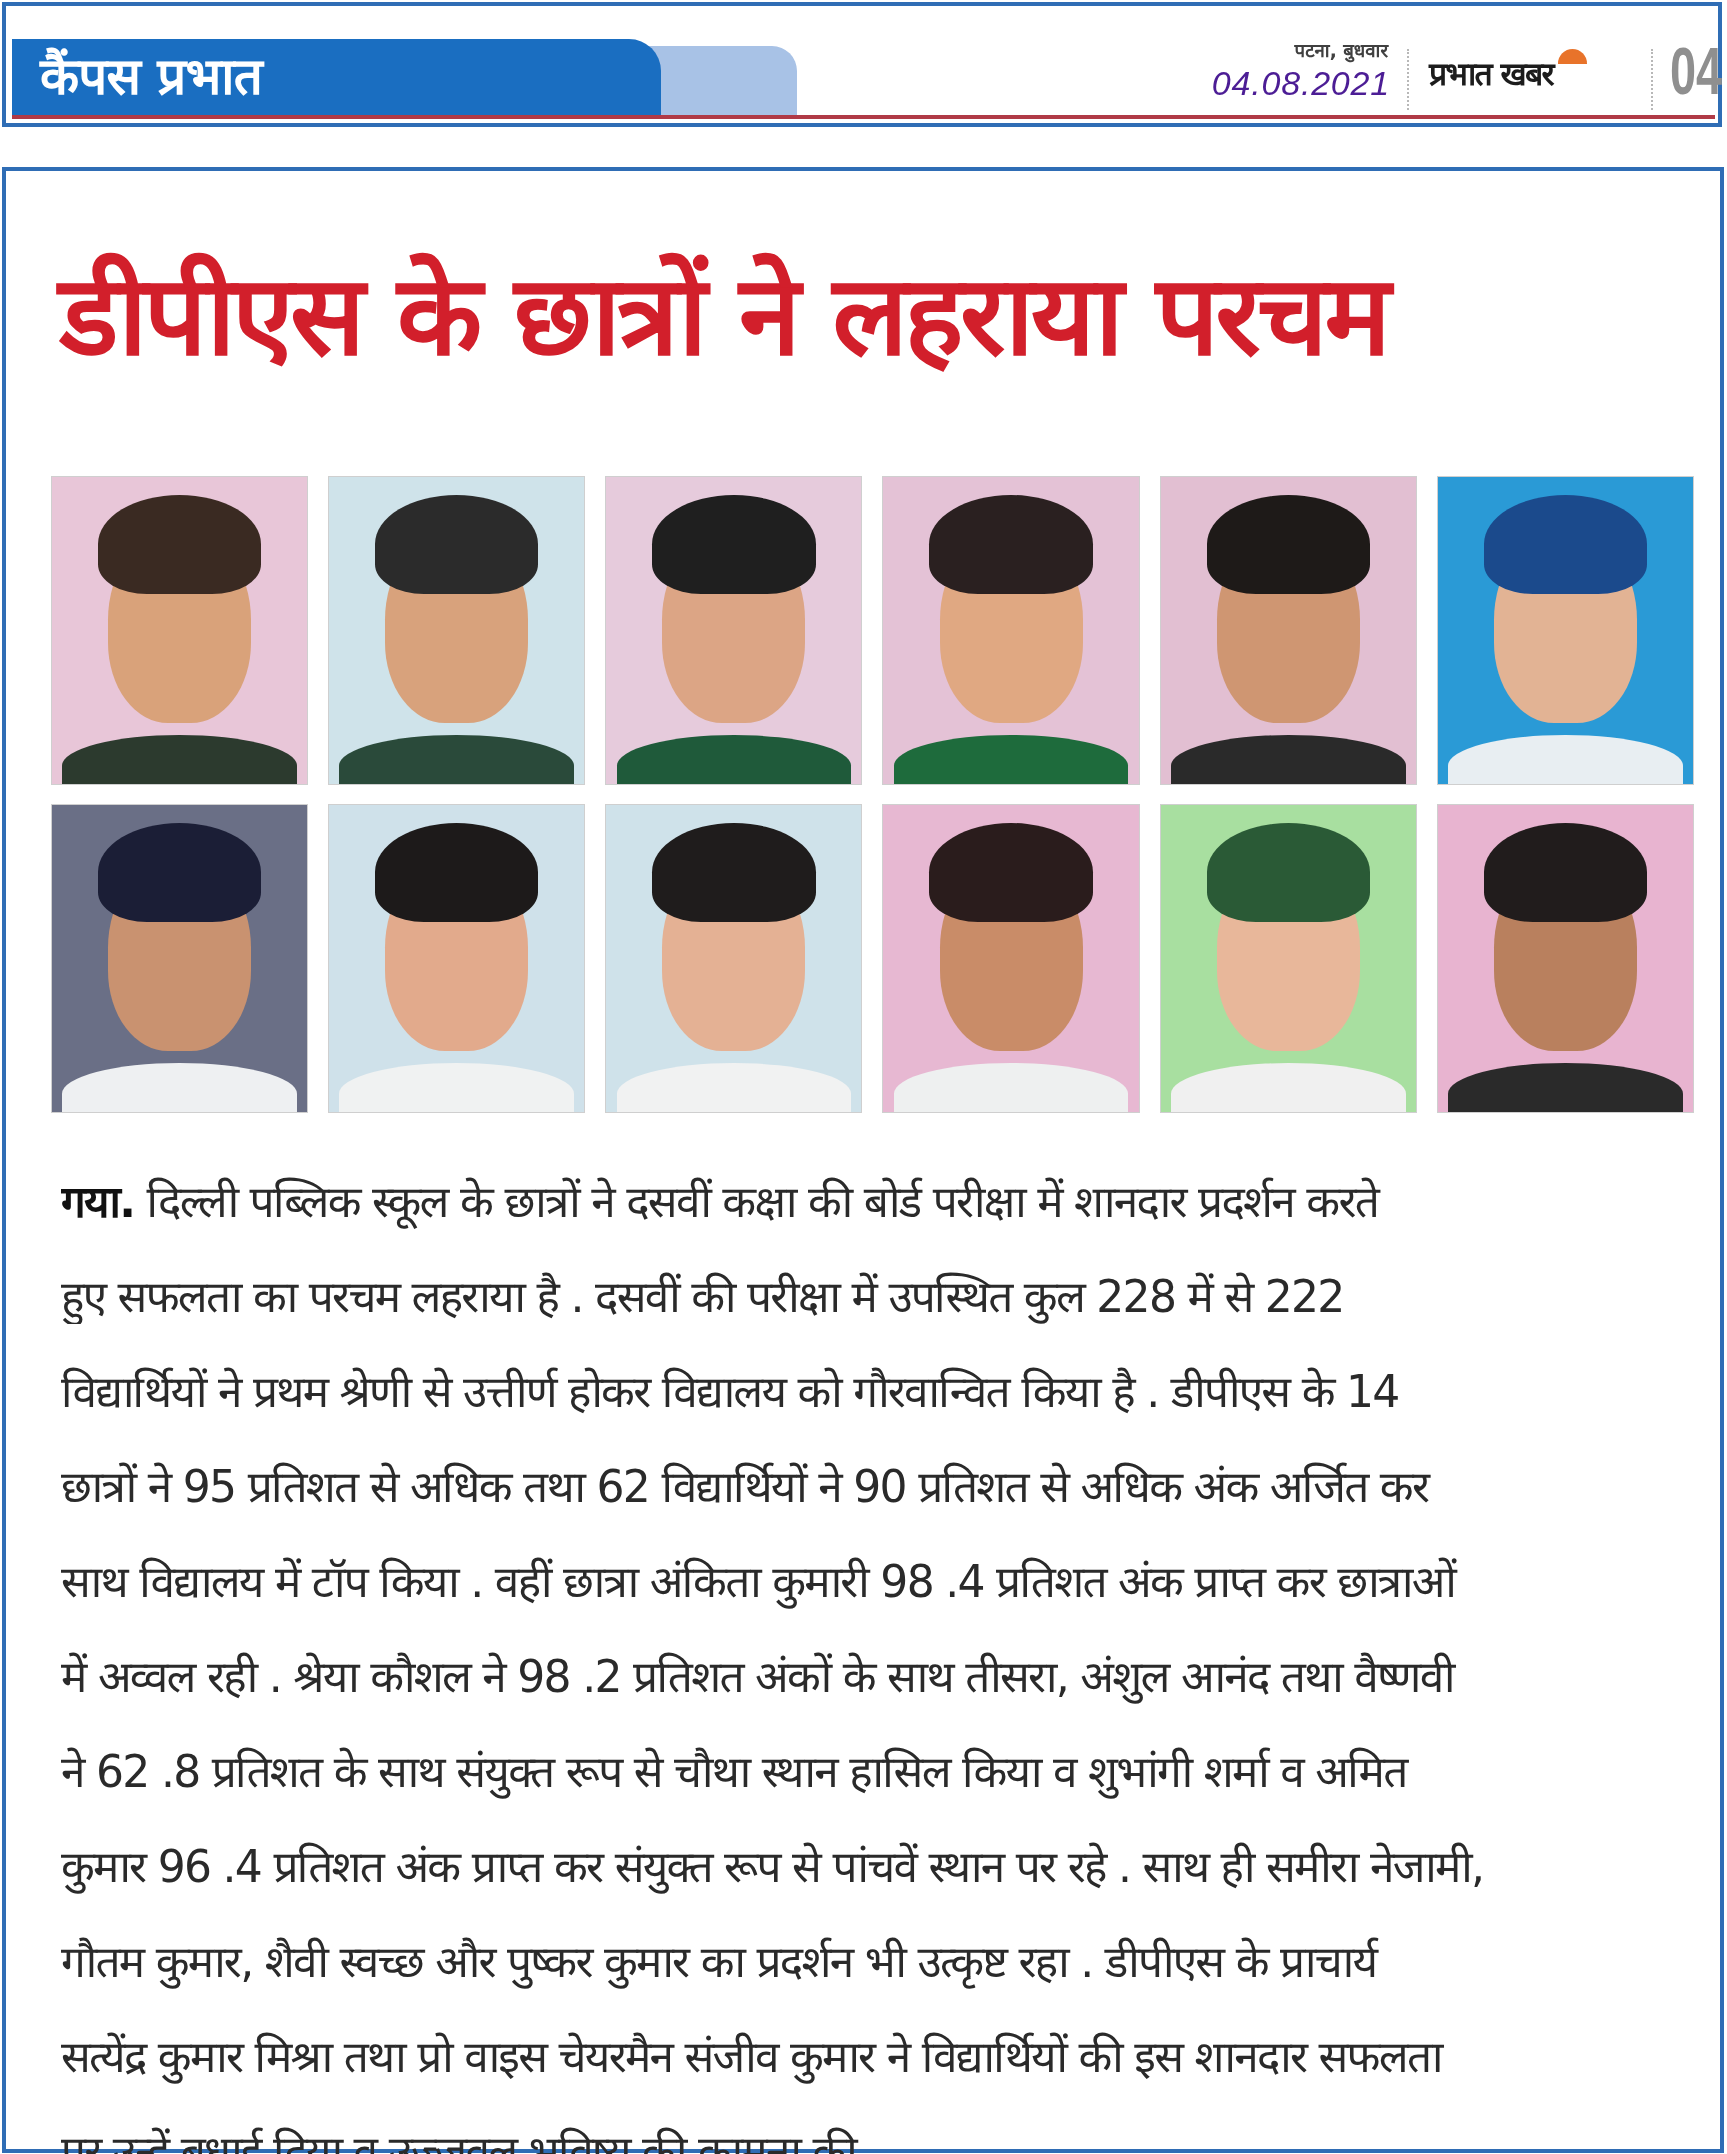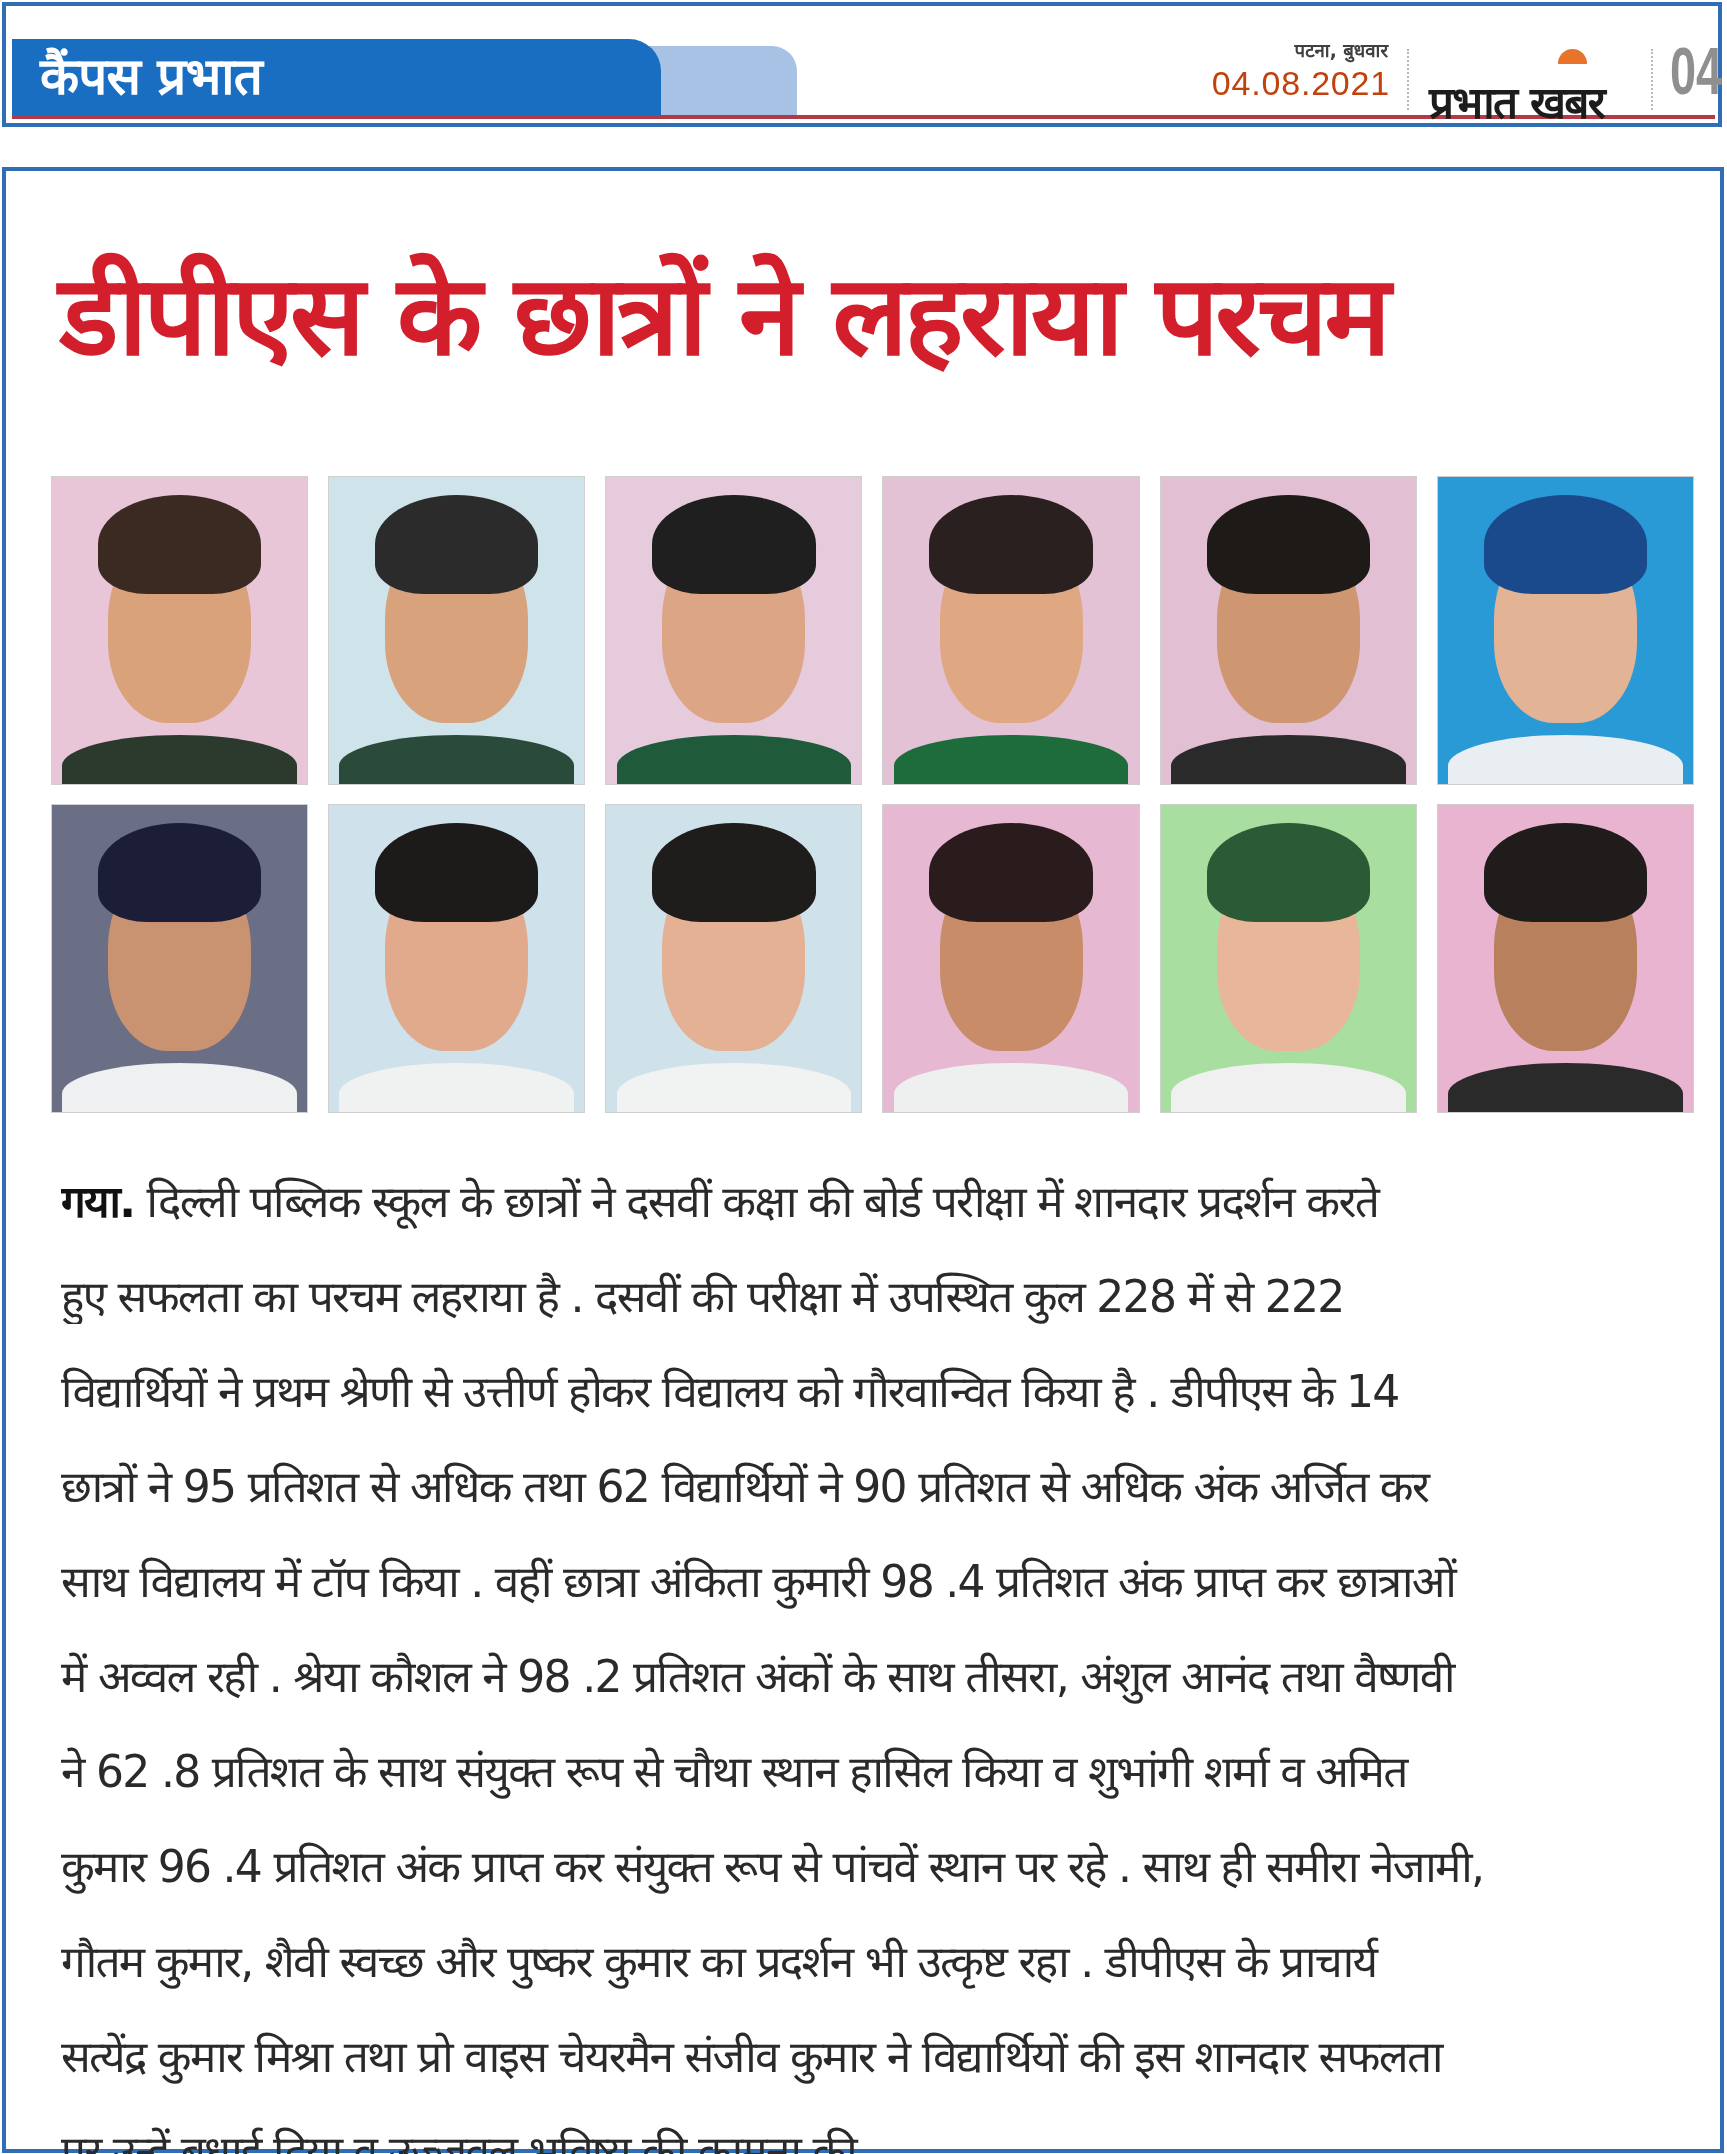--- a/index.html
+++ b/index.html
@@ -23,30 +23,31 @@
       font-size: 51px; font-weight: bold; line-height: 59px; letter-spacing: -0.8px;
       font-family: "DejaVu Sans", sans-serif;
     }
     .header-rule {
       position: absolute; left: 11.8px; top: 115px; width: 1703px; height: 4.2px; background: #b03a46;
     }
     .dateline-city {
       position: absolute; right: 339px; top: 37px; font-size: 18.6px; font-weight: bold; color: #404040;
     }
     .dateline-date {
-      position: absolute; right: 337px; top: 64px; font-size: 34px; color: #c2410c; letter-spacing: 0.8px;
+      position: absolute; right: 337px; top: 64px; font-size: 34px; color: #4c1d95; letter-spacing: 0.8px;
       font-family: "Liberation Sans", sans-serif;
+      font-style: italic;
     }
     .v-divider {
       position: absolute; top: 49px; width: 2.5px; height: 61px;
       border-left: 2.5px dotted #b8b8b8;
     }
     .masthead {
-      position: absolute; left: 1429px; top: 51px; font-size: 44px; font-weight: bold; color: #1c1c1c;
-      font-family: "DejaVu Serif", serif; letter-spacing: -1.7px; margin-top: 20px;
+      position: absolute; left: 1429px; top: 51px; font-size: 32px; font-weight: bold; color: #1c1c1c;
+      font-family: "DejaVu Serif", serif; letter-spacing: -1.7px;
     }
     .sun-icon {
       position: absolute; left: 1558px; top: 49px; width: 29px; height: 15px;
       background: #e8732a; border-radius: 15px 15px 0 0;
     }
     .page-number {
       position: absolute; left: 1670px; top: 37px; font-size: 67px; font-weight: bold; color: #8f8f8f;
       font-family: "Liberation Sans", sans-serif; transform: scaleX(0.7); transform-origin: left top; line-height: 67px;
     }
 

